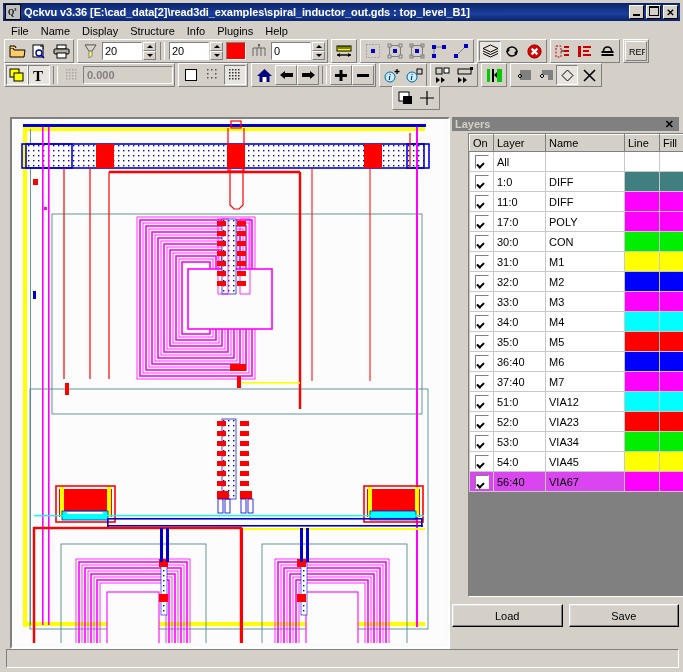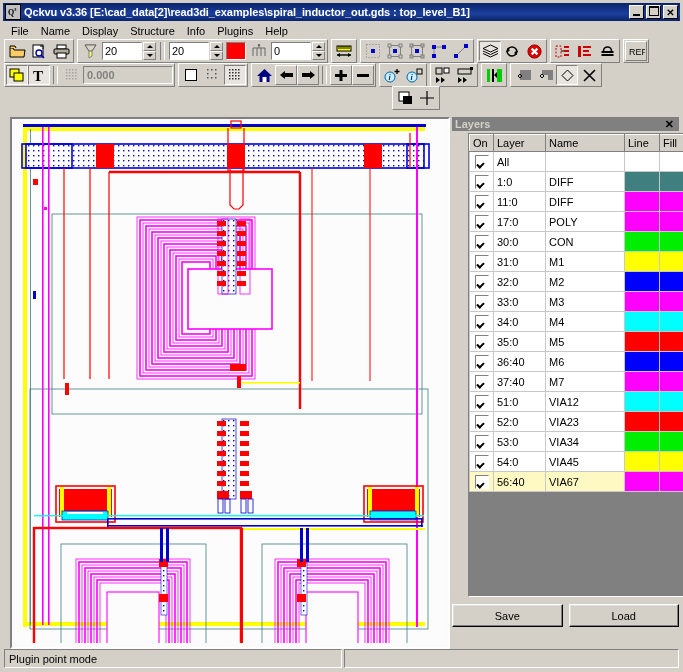--- a/index.html
+++ b/index.html
@@ -89,21 +89,21 @@
   .grid-outer{position:absolute;left:16px;top:16px;width:227px;height:464px;
      border:1px solid;border-color:#808080 #fff #fff #808080;background:#808080;
      box-sizing:border-box;overflow:hidden;}
   table.lyr{border-collapse:collapse;width:100%;table-layout:fixed;background:#fff;}
   table.lyr th{
      background:#d4d0c8;border:1px solid;border-color:#fff #808080 #808080 #fff;
      font-weight:normal;font-size:11px;text-align:left;padding:1px 3px;height:17px;
      box-sizing:border-box;}
   table.lyr td{border:1px solid #c8c8c8;font-size:11px;padding:0 3px;height:20px;
      box-sizing:border-box;background:#fff;white-space:nowrap;}
-  table.lyr tr.sel td{background:#fef9c3;}
+  table.lyr tr.sel td{background:#d946ef;}
   table.lyr tr.sel td.sw{background:inherit;}
   td.chk{text-align:center;padding:0;}
   .cbx{width:12px;height:12px;border:1px solid;border-color:#808080 #fff #fff #808080;
        background:#fff;display:inline-block;position:relative;vertical-align:middle;}
   .cbx.on::after{content:"";position:absolute;left:2px;top:5px;width:3px;height:5px;
        border:solid #000;border-width:0 2px 2px 0;transform:rotate(45deg);}
   .col-on{width:24px;}
   .col-layer{width:52px;}
   .col-name{width:79px;}
   .col-line{width:35px;}
@@ -940,23 +940,22 @@
                 <td class="chk"><span class="cbx on"></span></td>
                 <td>56:40</td>
                 <td>VIA67</td>
                 <td class="sw" style="background: rgb(255, 0, 255);"></td>
                 <td class="sw" style="background: rgb(255, 0, 255);"></td>
               </tr>
             </tbody>
         </table>
       </div>
       <div class="lbtns">
+        <div class="lbtn">Load</div>
         <div class="lbtn">Save</div>
-        <div class="lbtn">Load</div>
       </div>
     </div>
   </div>
 
   <div class="status">
-    <div class="st-cell st-main">Plugin point mode</div>
     <div class="st-cell st-mid"></div>
   </div>
 </div>
 
 </body></html>

